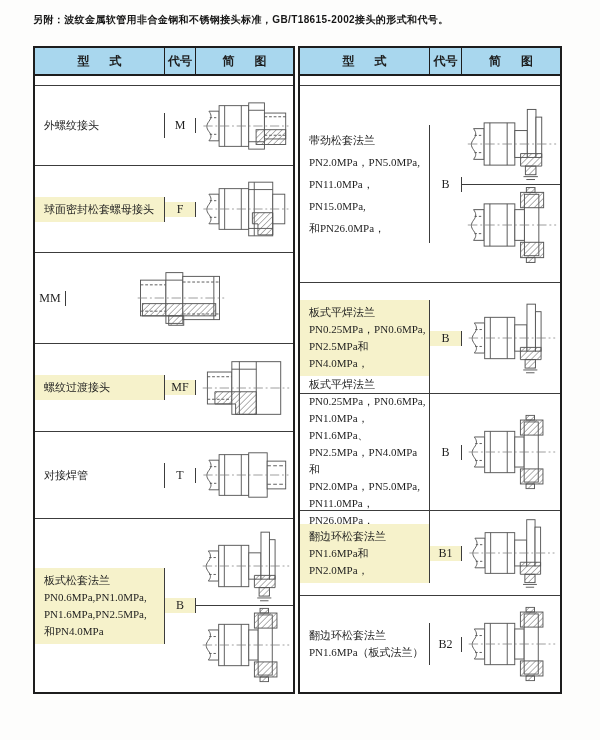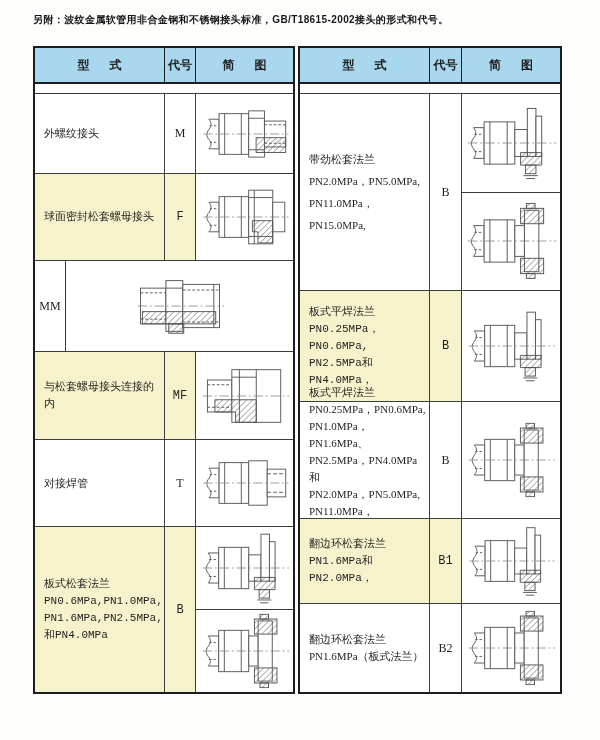--- a/index.html
+++ b/index.html
@@ -9,42 +9,42 @@
     font-family:"Liberation Sans","DejaVu Sans",sans-serif; overflow:hidden;
   }
   .doc-title {
     position:absolute; left:33px; top:13px; font-size:10px; font-weight:bold;
     color:#161616; letter-spacing:0.4px; white-space:nowrap;
   }
   .tables { position:absolute; left:33px; top:46px; display:flex; gap:3px; }
   .jt { border:2px solid #1d1d1d; background:#ffffff; display:flex; flex-direction:column; }
   .jt-left  { width:262px; height:648px; }
   .jt-right { width:264px; height:648px; }
-  .hrow { display:flex; height:36px; background:#a9d7ee; border-bottom:2px solid #1d1d1d; flex:none; }
+  .hrow { display:flex; height:28px; background:#a9d7ee; border-bottom:2px solid #1d1d1d; flex:none; }
   .hcell { display:flex; align-items:center; justify-content:center; font-size:12px; font-weight:bold; color:#1d1d1d; white-space:pre; }
   .hgap { height:10px; border-bottom:1px solid #3c3c3c; flex:none; }
-  .row { display:flex; border-bottom:1px solid #3c3c3c; flex:none; }
+  .row { display:flex; border-bottom:1px solid #3c3c3c; flex:none;align-items:center; }
   .row:last-child { border-bottom:none; flex:1; }
   .c-type {
     width:130px; border-right:1px solid #3c3c3c; display:flex; flex-direction:column;
     justify-content:center; padding:4px 3px 4px 9px;
     font-family:"Liberation Serif","DejaVu Serif",serif;
     font-size:11px; line-height:17px; color:#1f1f1f;
   }
   .jt-right .c-type { width:130px; }
   .lh22 .c-type { line-height:22px; }
   .c-code {
     width:31px; border-right:1px solid #3c3c3c; display:flex; align-items:center; justify-content:center;
     font-family:"Liberation Serif","DejaVu Serif",serif; font-size:12px; color:#1f1f1f;
   }
   .jt-right .c-code { width:32px; }
   .c-diag { flex:1; display:flex; flex-direction:column; background:#ffffff; }
   .sub { flex:1; display:flex; align-items:center; justify-content:center; overflow:hidden; }
   .sub + .sub { border-top:1px solid #3c3c3c; }
-  .hl .c-type, .hl .c-code { background:#f6f2cb;font-family:Liberation Mono, monospace; }
+  .hl .c-type, .hl .c-code { background:#f6f2cb; }
   .dsvg { display:block; }
   .hidden-defs { position:absolute; width:0; height:0; overflow:hidden; }
 </style>
 </head>
 <body>
 
 <svg class="hidden-defs" aria-hidden="true">
   <defs>
     <pattern id="hatch" width="4.5" height="4.5" patternUnits="userSpaceOnUse" patternTransform="rotate(45)">
       <line x1="0" y1="0" x2="0" y2="4.5" stroke="#5a5a5a" stroke-width="1"></line>
@@ -173,21 +173,21 @@
           <div class="sub">
               <svg class="dsvg" viewBox="0 0 100 80" width="94" height="76">
                 <use href="#d-mm"></use>
               </svg>
             </div>
         </div>
       </div>
 
       <div class="row hl" style="height:88px;">
         <div class="c-type">
-          <span>与松套螺母接头连接的内</span>
+          <span>螺纹过渡接头</span>
         </div>
         <div class="c-code">MF</div>
         <div class="c-diag">
           <div class="sub">
               <svg class="dsvg" viewBox="0 0 100 80" width="94" height="76">
                 <use href="#d-mf"></use>
               </svg>
             </div>
         </div>
       </div>
@@ -235,20 +235,21 @@
         <div class="hcell" style="width:32px;border-right:1px solid #1d1d1d;">代号</div>
         <div class="hcell" style="flex:1;">简      图</div>
       </div>
       <div class="hgap"></div>
 
       <div class="row lh22" style="height:197px;">
         <div class="c-type">
           <span>带劲松套法兰</span>
           <span>PN2.0MPa，PN5.0MPa,</span>
           <span>PN11.0MPa，PN15.0MPa,</span>
+          <span>和PN26.0MPa，</span>
         </div>
         <div class="c-code">B</div>
         <div class="c-diag">
           <div class="sub">
               <svg class="dsvg" viewBox="0 0 100 80" width="96" height="80">
                 <use href="#d-fup"></use>
               </svg>
             </div>
           <div class="sub">
               <svg class="dsvg" viewBox="0 0 100 80" width="96" height="80">

